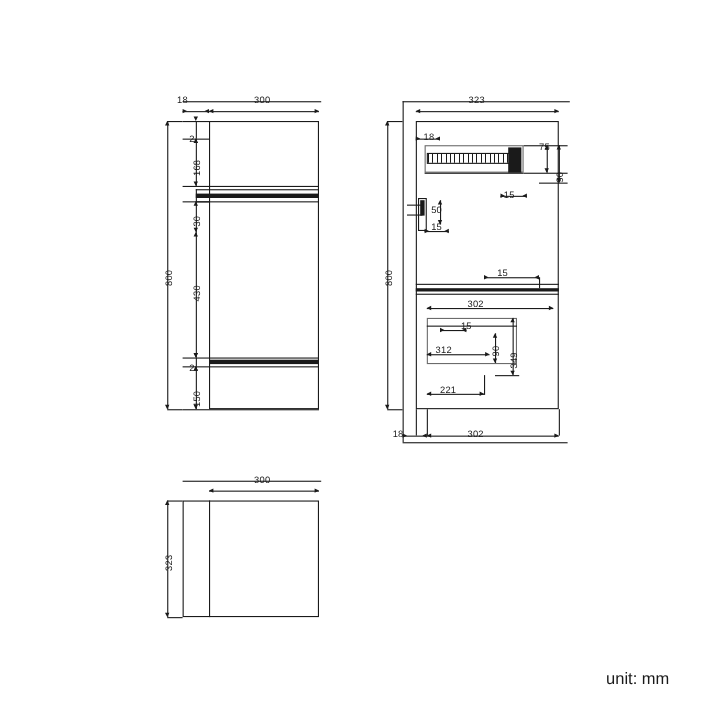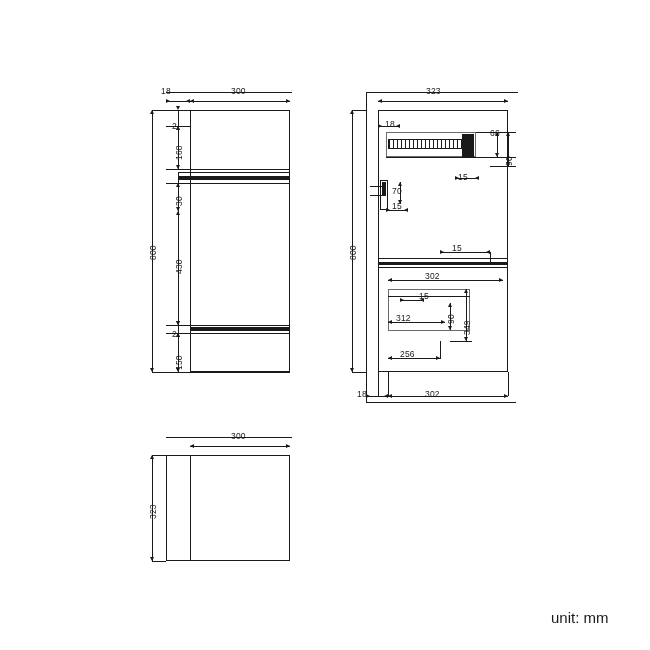--- a/index.html
+++ b/index.html
@@ -184,41 +184,41 @@
     <div class="arrow left" style="left:396px; top:123.5px;"></div>
     <div class="dim" style="left:385px; top:119px;">18</div>
 
     <div class="ln h" style="left:476px; top:132px; width:40px;"></div>
     <div class="ln h" style="left:476px; top:157px; width:40px;"></div>
     <div class="ln h" style="left:490px; top:166px; width:26px;"></div>
 
     <div class="ln v" style="left:497px; top:132px; height:25px;"></div>
     <div class="arrow up" style="left:494.5px; top:132px;"></div>
     <div class="arrow down" style="left:494.5px; top:153px;"></div>
-    <div class="dim" style="left:490px; top:128px;">66</div>
+    <div class="dim" style="left:490px; top:128px;">75</div>
 
     <div class="ln v" style="left:508px; top:132px; height:34px;"></div>
     <div class="arrow up" style="left:505.5px; top:132px;"></div>
     <div class="arrow down" style="left:505.5px; top:162px;"></div>
     <div class="dim vert" style="left:504px; top:166px;">90</div>
 
     <div class="ln h" style="left:455px; top:178px; width:24px;"></div>
     <div class="arrow right" style="left:455px; top:175.5px;"></div>
     <div class="arrow left" style="left:475px; top:175.5px;"></div>
     <div class="dim" style="left:458px; top:172px;">15</div>
 
     <div class="box" style="left:380px; top:180px; width:8px; height:30px;"></div>
     <div class="fill" style="left:382px; top:182px; width:4px; height:14px;"></div>
     <div class="ln h" style="left:370px; top:186px; width:14px;"></div>
     <div class="ln h" style="left:370px; top:195px; width:14px;"></div>
 
     <div class="ln v" style="left:400px; top:182px; height:22px;"></div>
     <div class="arrow up" style="left:397.5px; top:182px;"></div>
     <div class="arrow down" style="left:397.5px; top:200px;"></div>
-    <div class="dim" style="left:392px; top:186px;">70</div>
+    <div class="dim" style="left:392px; top:186px;">50</div>
 
     <div class="ln h" style="left:386px; top:210px; width:22px;"></div>
     <div class="arrow right" style="left:386px; top:207.5px;"></div>
     <div class="arrow left" style="left:404px; top:207.5px;"></div>
     <div class="dim" style="left:392px; top:201px;">15</div>
 
     <div class="ln h" style="left:378px; top:258px; width:130px;"></div>
     <div class="fill" style="left:378px; top:262px; width:130px; height:3px;"></div>
     <div class="ln h" style="left:378px; top:267px; width:130px;"></div>
 
@@ -253,21 +253,21 @@
 
     <div class="ln v" style="left:466px; top:289px; height:52px;"></div>
     <div class="arrow up" style="left:463.5px; top:289px;"></div>
     <div class="arrow down" style="left:463.5px; top:337px;"></div>
     <div class="dim vert" style="left:462px; top:335px;">349</div>
     <div class="ln h" style="left:450px; top:341px; width:22px;"></div>
 
     <div class="ln h" style="left:388px; top:358px; width:52px;"></div>
     <div class="arrow left" style="left:388px; top:355.5px;"></div>
     <div class="arrow right" style="left:436px; top:355.5px;"></div>
-    <div class="dim" style="left:400px; top:349px;">256</div>
+    <div class="dim" style="left:400px; top:349px;">221</div>
     <div class="ln v" style="left:440px; top:341px; height:18px;"></div>
 
     <div class="ln v" style="left:378px; top:372px; height:24px;"></div>
     <div class="ln v" style="left:388px; top:372px; height:24px;"></div>
     <div class="ln v" style="left:508px; top:372px; height:24px;"></div>
     <div class="ln v" style="left:366px; top:92px; height:310px;"></div>
     <div class="ln h" style="left:366px; top:402px; width:150px;"></div>
 
     <div class="ln h" style="left:366px; top:396px; width:22px;"></div>
     <div class="arrow right" style="left:366px; top:393.5px;"></div>

